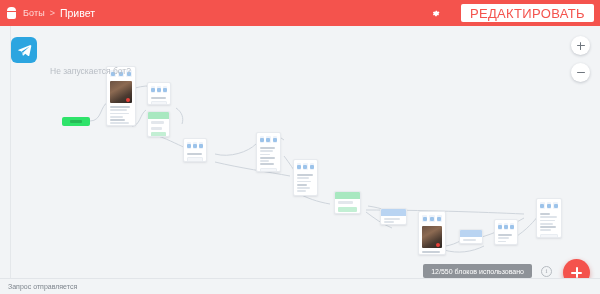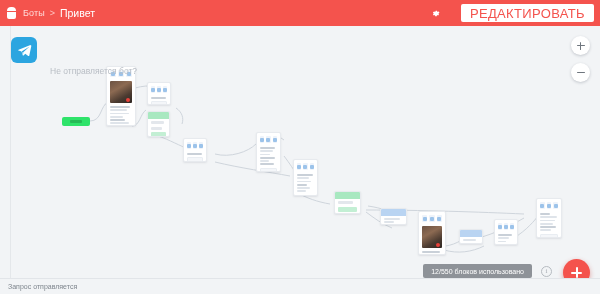--- a/index.html
+++ b/index.html
@@ -259,21 +259,21 @@
         <path d="M366,184 C420,184 480,186 524,188"></path>
       </g>
     </svg>
 
     <div class="tg-logo">
       <svg width="15" height="15" viewBox="0 0 24 24" fill="#ffffff">
         <path d="M21.5 3.3L2.6 10.6c-1 .4-1 1.1-.1 1.3l4.8 1.5 1.8 5.6c.2.6.1.9.8.9.5 0 .7-.2 1-.5l2.3-2.2 4.8 3.5c.9.5 1.5.2 1.7-.8l3.1-14.6c.3-1.3-.5-1.9-1.3-1.5zM7.9 13.1L18.3 6.6c.5-.3 1-.1.6.2l-8.9 8-.3 3.6-1.8-5.3z"></path>
       </svg>
     </div>
 
-    <div class="hint-text">Не отправляется бот?</div>
+    <div class="hint-text">Не запускается бот?</div>
 
     <div class="start-pill">
         <i></i>
       </div>
 
     <div class="node" style="left:106px; top:40px; width:30px; height:60px;">
       <div class="node-hdr">
         <div class="hchip"></div>
         <div class="hchip"></div>
         <div class="hchip"></div>

